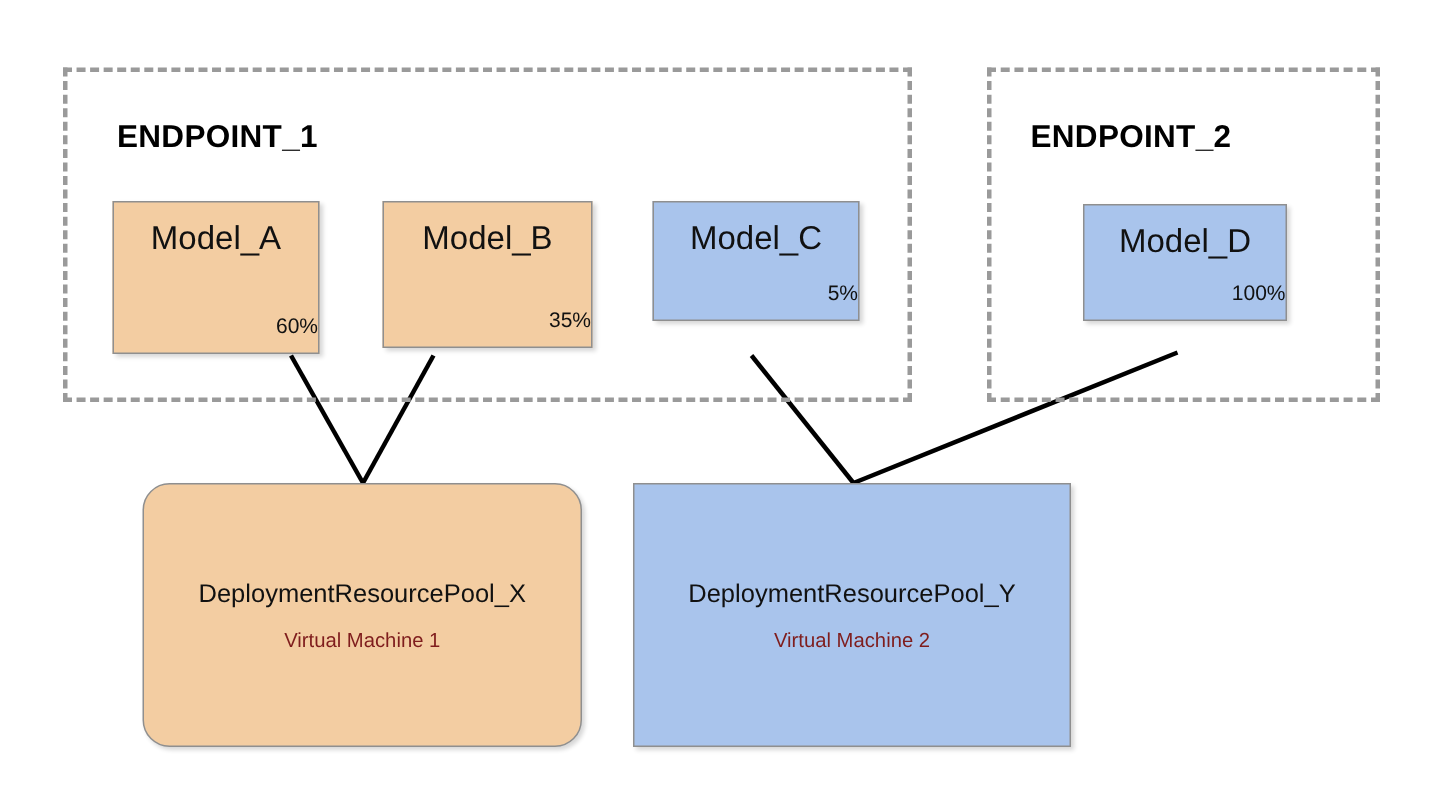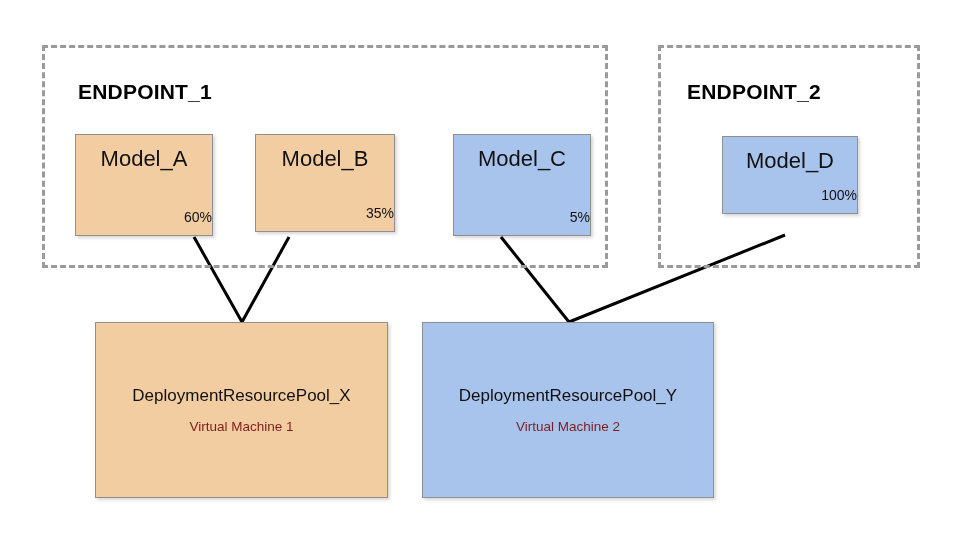--- a/index.html
+++ b/index.html
@@ -106,31 +106,31 @@
     </div>
   <div id="model-nodes">
       <div class="model-box" style="left: 75px; top: 134px; width: 138px; height: 102px; background: rgb(243, 205, 162); border-color: rgb(143, 143, 143);">
         <div class="model-name">Model_A</div>
         <div class="model-pct">60%</div>
       </div>
       <div class="model-box" style="left: 255px; top: 134px; width: 140px; height: 98px; background: rgb(243, 205, 162); border-color: rgb(143, 143, 143);">
         <div class="model-name">Model_B</div>
         <div class="model-pct">35%</div>
       </div>
-      <div class="model-box" style="left: 453px; top: 134px; width: 138px; height: 102px; background: rgb(169, 196, 236); border-color: rgb(143, 143, 143);">
+      <div class="model-box" style="left: 435px; top: 134px; width: 138px; height: 80px; background: rgb(169, 196, 236); border-color: rgb(143, 143, 143);">
         <div class="model-name">Model_C</div>
         <div class="model-pct">5%</div>
       </div>
       <div class="model-box" style="left: 722px; top: 136px; width: 136px; height: 78px; background: rgb(169, 196, 236); border-color: rgb(143, 143, 143);">
         <div class="model-name">Model_D</div>
         <div class="model-pct">100%</div>
       </div>
     </div>
   <div id="pool-nodes">
-      <div class="pool-box" style="left: 95px; top: 322px; width: 293px; height: 176px; background: rgb(243, 205, 162); border-color: rgb(143, 143, 143);">
+      <div class="pool-box" style="left: 95px; top: 322px; width: 293px; height: 176px; background: rgb(243, 205, 162); border-color: rgb(143, 143, 143); border-radius: 18px;">
         <div class="pool-name">DeploymentResourcePool_X</div>
         <div class="pool-sub">Virtual Machine 1</div>
       </div>
       <div class="pool-box" style="left: 422px; top: 322px; width: 292px; height: 176px; background: rgb(169, 196, 236); border-color: rgb(143, 143, 143);">
         <div class="pool-name">DeploymentResourcePool_Y</div>
         <div class="pool-sub">Virtual Machine 2</div>
       </div>
     </div>
 
 </div>

